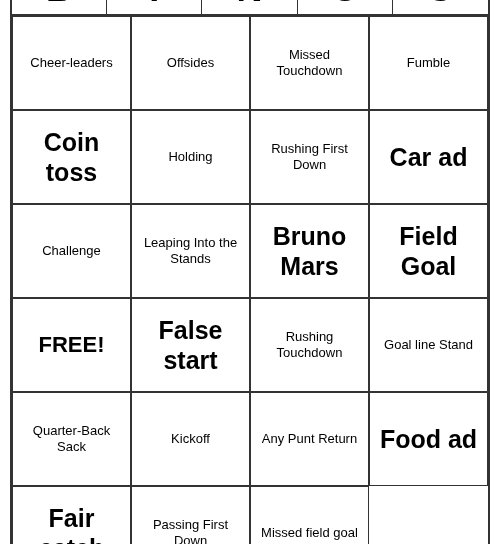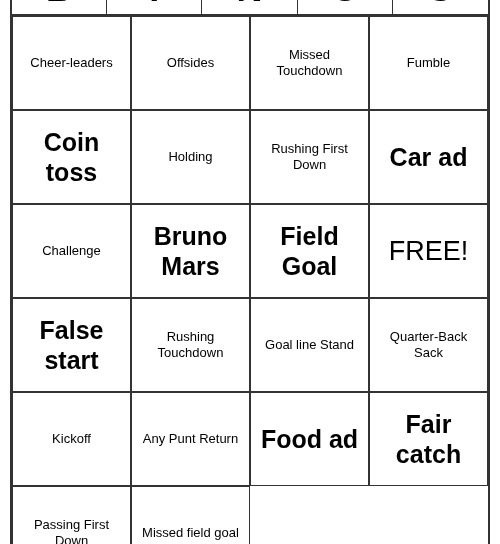--- a/index.html
+++ b/index.html
@@ -46,22 +46,22 @@
       padding: 4px;
       min-height: 94px;
       font-size: 13px;
       line-height: 1.2;
     }
     .bingo-cell.large-text {
       font-size: 25px;
       font-weight: bold;
     }
     .bingo-cell.free {
-      font-size: 27px;
-      font-weight: normal;
+      font-size: 22px;
+      font-weight: bold;
     }
   </style>
 </head>
 <body>
 
 <div class="bingo-card">
   <div class="bingo-header">
   <div class="bingo-header-cell">B</div>
       <div class="bingo-header-cell">I</div>
       <div class="bingo-header-cell">N</div>
@@ -71,20 +71,21 @@
   <div class="bingo-grid">
   <div class="bingo-cell">Cheer-leaders</div>
       <div class="bingo-cell">Offsides</div>
       <div class="bingo-cell">Missed Touchdown</div>
       <div class="bingo-cell">Fumble</div>
       <div class="bingo-cell large-text">Coin toss</div>
       <div class="bingo-cell">Holding</div>
       <div class="bingo-cell">Rushing First Down</div>
       <div class="bingo-cell large-text">Car ad</div>
       <div class="bingo-cell">Challenge</div>
+      <div class="bingo-cell">Leaping Into the Stands</div>
       <div class="bingo-cell large-text">Bruno Mars</div>
       <div class="bingo-cell large-text">Field Goal</div>
       <div class="bingo-cell free">FREE!</div>
       <div class="bingo-cell large-text">False start</div>
       <div class="bingo-cell">Rushing Touchdown</div>
       <div class="bingo-cell">Goal line Stand</div>
       <div class="bingo-cell">Quarter-Back Sack</div>
       <div class="bingo-cell">Kickoff</div>
       <div class="bingo-cell">Any Punt Return</div>
       <div class="bingo-cell large-text">Food ad</div>

